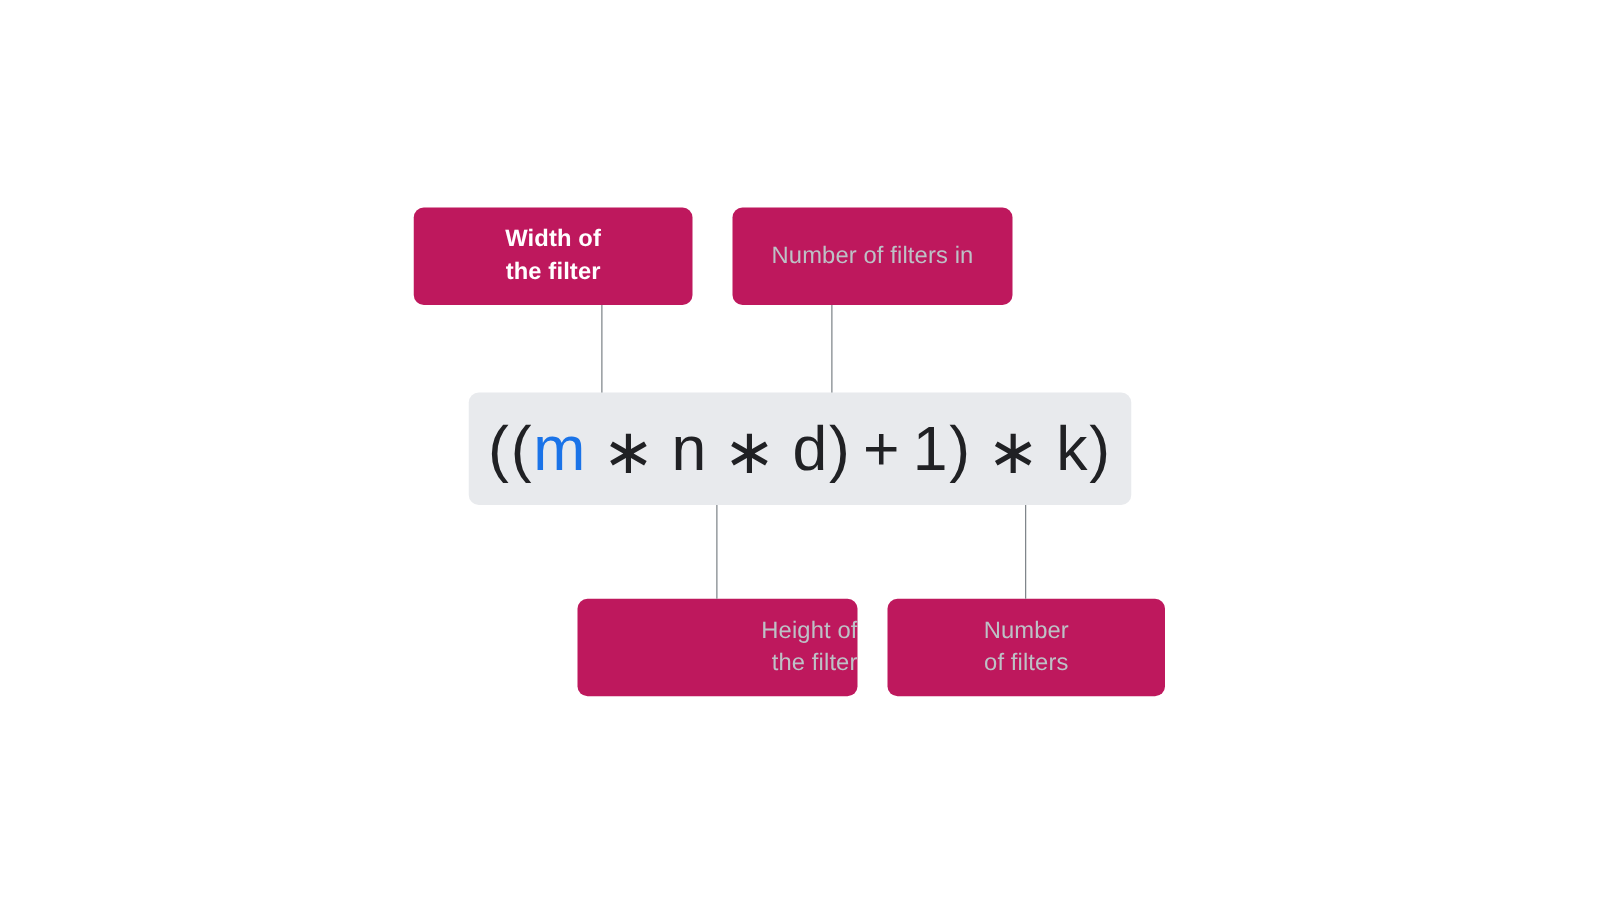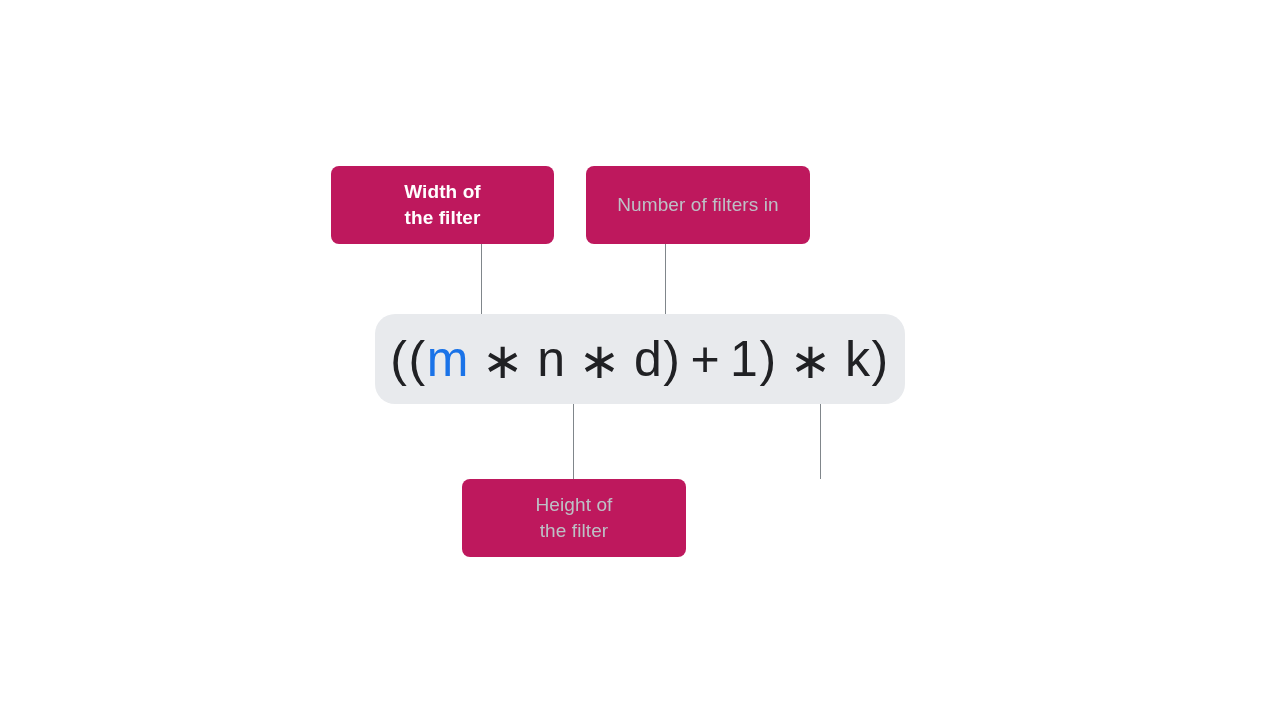--- a/index.html
+++ b/index.html
@@ -49,21 +49,21 @@
   }
   .box--dim {
     background: #be185d;
     color: #bdc1c6;
     font-weight: 400;
   }
 
   
   #box-width-filter    { left: 331px; top: 166px;  width: 223px; height: 78px; }
   #box-num-prev-layer  { left: 586px; top: 166px;  width: 224px; height: 78px; }
-  #box-height-filter   { left: 462px; top: 479px;  width: 224px; height: 78px; }
+  #box-height-filter   { left: 462px; top: 479px;  width: 224px; height: 78px; align-items: flex-end; }
   #box-num-filters     { left: 710px; top: 479px;  width: 222px; height: 78px; }
 
   
   .connector {
     position: absolute;
     width: 1px;
     background: #80868b;
   }
   #conn-width-filter   { left: 481px; top: 244px; height: 105px; }
   #conn-num-prev-layer { left: 665px; top: 244px; height: 105px; }
@@ -71,21 +71,21 @@
   #conn-num-filters    { left: 820px; top: 381px; height: 98px; }
 
   
   #formula-plate {
     position: absolute;
     left: 375px;
     top: 314px;
     width: 530px;
     height: 90px;
     background: #e8eaed;
-    border-radius: 20px;
+    border-radius: 8px;
     display: flex;
     align-items: center;
     justify-content: center;
     z-index: 2;
   }
   .formula {
     font-family: "Liberation Sans", sans-serif;
     font-size: 50px;
     font-weight: 400;
     color: #202124;
@@ -115,20 +115,24 @@
 
   <div class="box box--dim" id="box-num-prev-layer">
     <span class="line1">Number of filters in</span>
   </div>
 
   <div class="box box--dim" id="box-height-filter">
     <span class="line1">Height of</span>
     <span class="line2">the filter</span>
   </div>
 
+  <div class="box box--dim" id="box-num-filters">
+    <span class="line1">Number</span>
+    <span class="line2">of filters</span>
+  </div>
 
   <div class="connector" id="conn-width-filter"></div>
   <div class="connector" id="conn-num-prev-layer"></div>
   <div class="connector" id="conn-height-filter"></div>
   <div class="connector" id="conn-num-filters"></div>
 
   <div id="formula-plate">
     <div class="formula">
       <span>(</span><span>(</span><span class="var-hl">m</span><span class="sp"></span><span class="op">∗</span><span class="sp"></span><span>n</span><span class="sp"></span><span class="op">∗</span><span class="sp"></span><span>d</span><span>)</span><span class="sp"></span><span>+</span><span class="sp"></span><span>1</span><span>)</span><span class="sp"></span><span class="op">∗</span><span class="sp"></span><span>k</span><span>)</span>
     </div>

